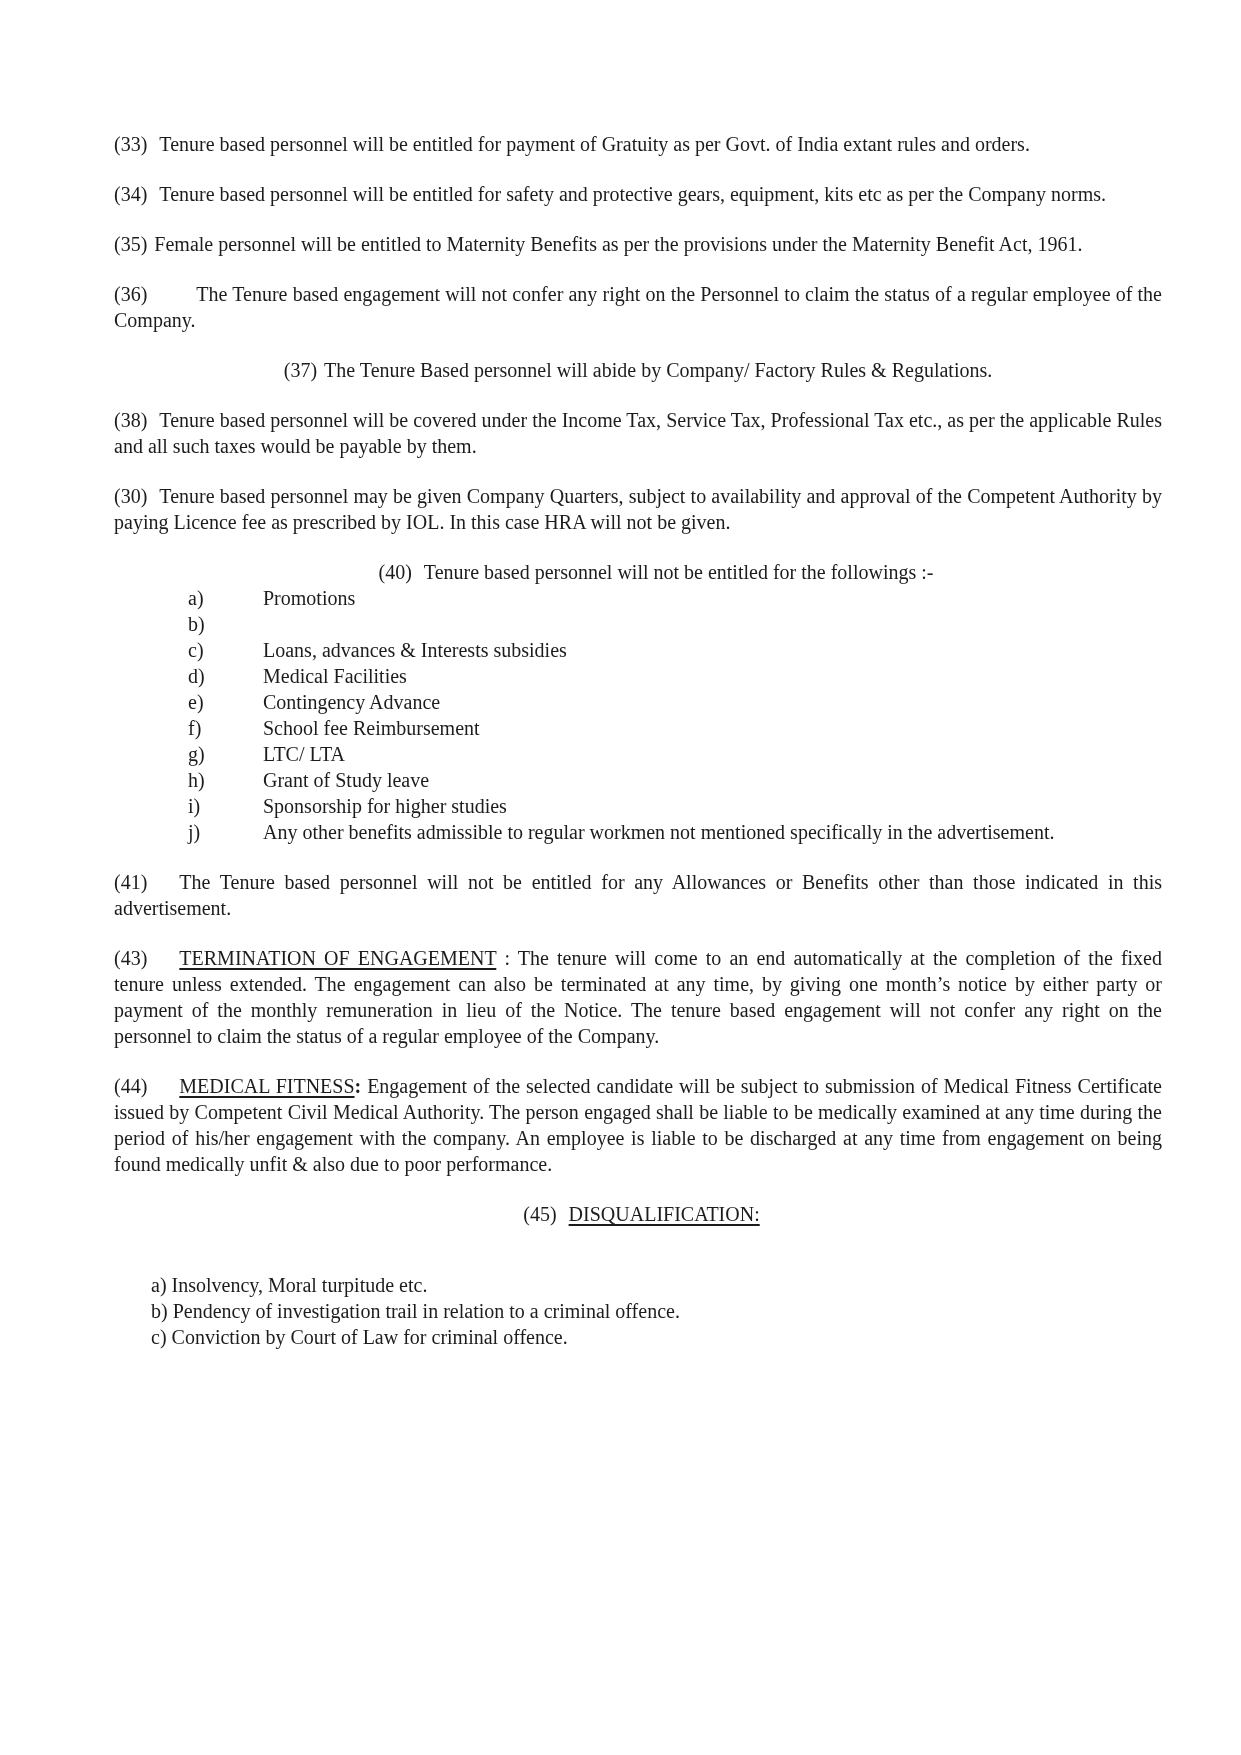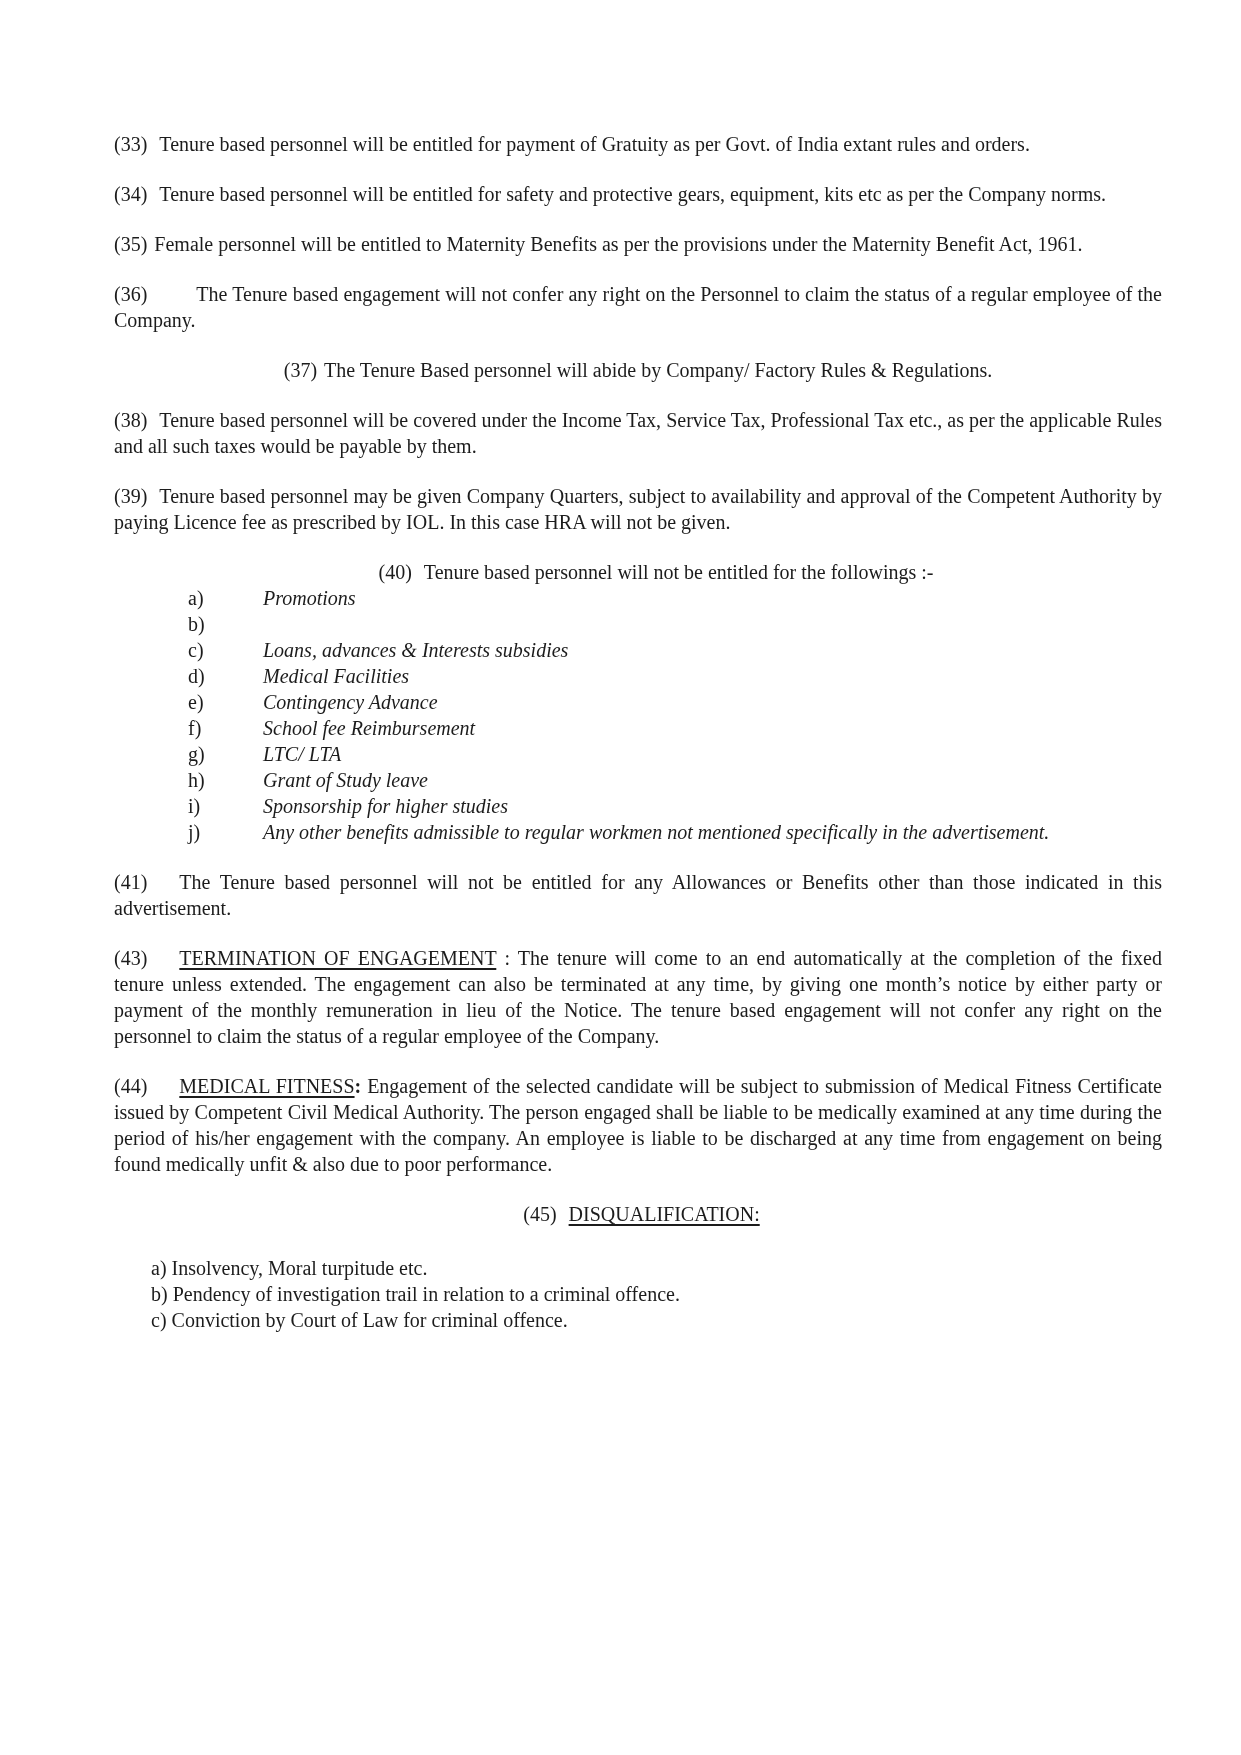--- a/index.html
+++ b/index.html
@@ -23,42 +23,42 @@
   .c-heading {
     font-weight: 400;
     text-decoration: underline;
     text-decoration-thickness: 2px;
     text-underline-offset: 3px;
   }
   .c-sep-bold { font-weight: 700; }
   .list-40 { margin-bottom: 24px; }
   .l-row { display: flex; }
   .l-letter { flex: 0 0 75px; margin-left: 74px; }
-  .l-text { flex: 1 1 auto; text-align: justify; font-style: italic; }
-  .clause-45-head { padding-left: 7px; margin-bottom: 28px; }
+  .l-text { flex: 1 1 auto; text-align: justify; }
+  .clause-45-head { padding-left: 7px; margin-bottom: 45px; }
   .d-item { margin-left: 37px; text-align: justify; }
 </style>
 </head>
 <body>
 
 <div class="page">
 
   <p class="clause"><span>(33)</span><span class="gap-m"></span><span>Tenure based personnel will be entitled for payment of Gratuity as per Govt. of India extant rules and orders.</span></p>
 
   <p class="clause"><span>(34)</span><span class="gap-m"></span><span>Tenure based personnel will be entitled for safety and protective gears, equipment, kits etc as per the Company norms.</span></p>
 
   <p class="clause"><span>(35)</span><span class="gap-s"></span><span>Female personnel will be entitled to Maternity Benefits as per the provisions under the Maternity Benefit Act, 1961.</span></p>
 
   <p class="clause"><span>(36)</span><span class="gap-xl"></span><span>The Tenure based engagement will not confer any right on the Personnel to claim the status of a regular employee of the Company.</span></p>
 
   <p class="clause no-just"><span>(37)</span><span class="gap-s"></span><span>The Tenure Based personnel will abide by Company/ Factory Rules &amp; Regulations.</span></p>
 
   <p class="clause"><span>(38)</span><span class="gap-m"></span><span>Tenure based personnel will be covered under the Income Tax, Service Tax, Professional Tax etc., as per the applicable Rules and all such taxes would be payable by them.</span></p>
 
-  <p class="clause"><span>(39)</span><span class="gap-m"></span><span>Tenure based personnel may be given Company Quarters, subject to availability and approval of the Competent Authority by paying Licence fee as prescribed by IOL. In this case HRA will not be given.</span></p>
+  <p class="clause"><span>(30)</span><span class="gap-m"></span><span>Tenure based personnel may be given Company Quarters, subject to availability and approval of the Competent Authority by paying Licence fee as prescribed by IOL. In this case HRA will not be given.</span></p>
 
   <p class="clause no-just" style="margin-bottom:0;margin-left:36px;"><span>(40)</span><span class="gap-m"></span><span>Tenure based personnel will not be entitled for the followings :-</span></p>
 
   <div class="list-40">
     <div class="l-row">
         <span class="l-letter">a)</span>
         <span class="l-text">Promotions</span>
       </div>
     <div class="l-row">
         <span class="l-letter">b)</span>

